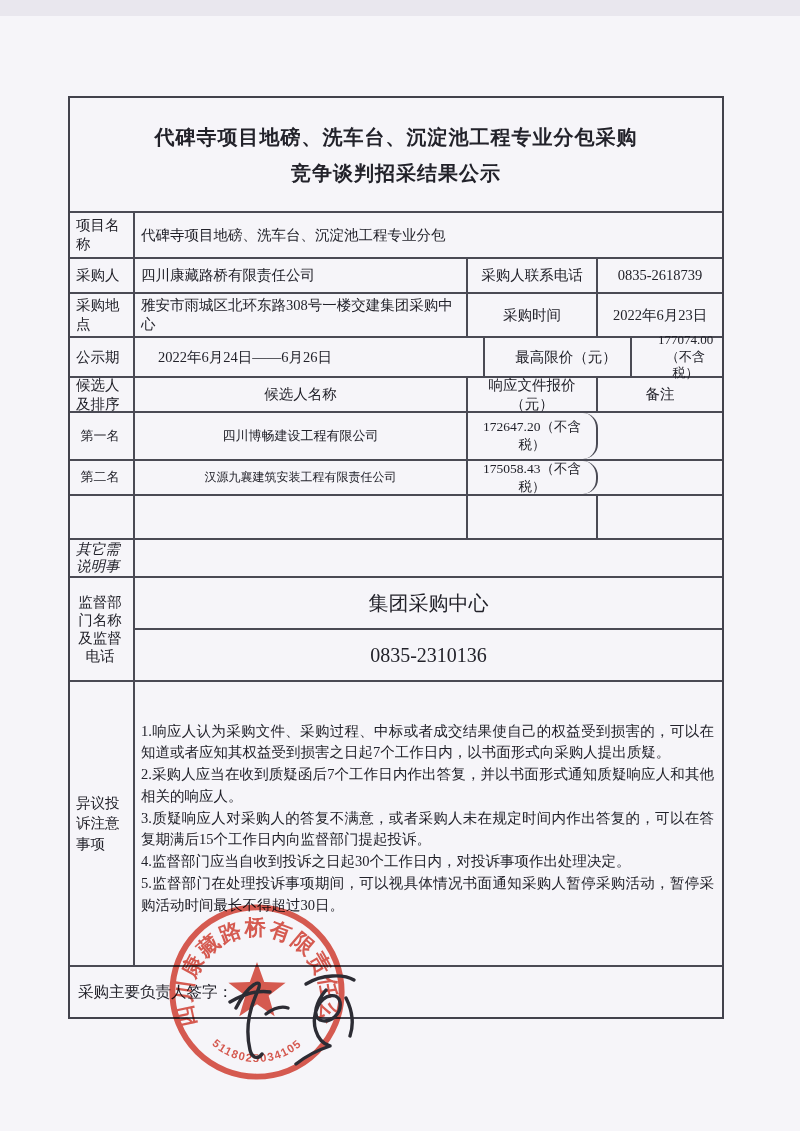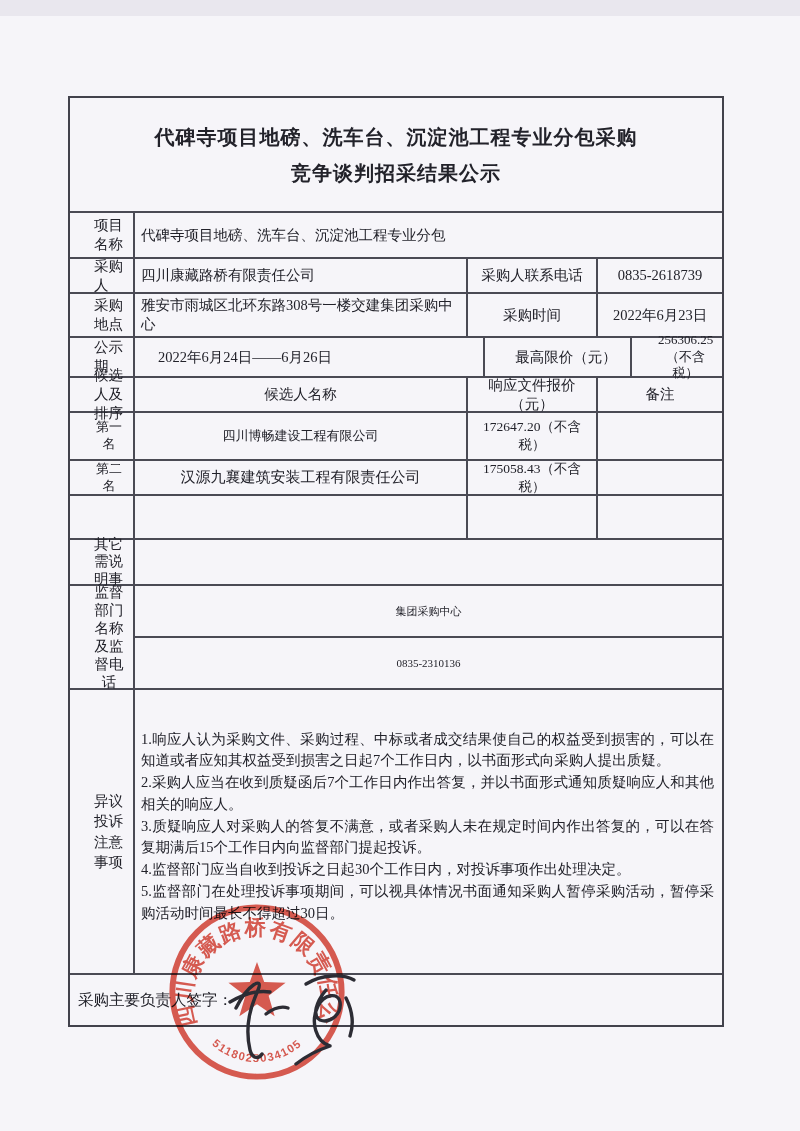--- a/index.html
+++ b/index.html
@@ -14,50 +14,50 @@
     border:2px solid #42424c;
   }
   .row { display:flex; border-bottom:2px solid #4a4a54; }
   .row:last-child { border-bottom:none; }
   .cell {
     border-right:2px solid #4a4a54;
     display:flex; align-items:center;
     padding:2px 6px; font-size:14.5px; line-height:1.3;
   }
   .cell:last-child { border-right:none; }
-  .c-label  { flex:0 0 65px; padding:2px 9px 2px 24px; }
+  .c-label  { flex:0 0 65px; padding:2px 9px 2px 6px; }
   .c-name   { flex:0 0 333px; }
   .c-mid    { flex:0 0 130px; }
   .c-last   { flex:1; }
   .c-wide   { flex:1; }
   .center   { justify-content:center; text-align:center; }
   .title-row { height:115px; }
   .title-cell {
     flex:1; display:flex; flex-direction:column; justify-content:center;
     align-items:center; text-align:center;
     font-family:"Liberation Sans","DejaVu Sans",sans-serif;
     font-weight:bold; font-size:20px; line-height:1.8; letter-spacing:1px;
   }
   .h46 { height:46px; } .h45 { height:35px; } .h44 { height:44px; }
-  .h40 { height:40px;gap:17px; } .h48 { height:48px; } .h38 { height:46px; }
+  .h40 { height:40px;gap:17px; } .h48 { height:48px; } .h38 { height:38px;font-style:italic; }
   .sup-row { height:104px; }
   .sup-right { flex:1; display:flex; flex-direction:column; }
   .sup-sub { flex:1; display:flex; align-items:center; justify-content:center;
-             text-align:center; font-size:11px; }
+             text-align:center; font-size:20px; }
   .sup-sub:first-child { border-bottom:2px solid #4a4a54; }
   .obj-row { height:285px; }
   .obj-content {
     flex:1; display:flex; flex-direction:column; justify-content:center;
     padding:6px 8px 16px 6px; font-size:14.5px;
   }
   .obj-content p { line-height:1.5; text-align:justify; }
   .sig-row { height:50px; }
   .sig-cell { flex:1; display:flex; align-items:center; padding-left:8px;
               font-size:15.5px; border-right:none; }
-  .price-val { font-size:13.5px; }
+  .price-val { font-size:13.5px;border-radius:15px; }
   .small-val { font-size:13px; }
   .stamp {
     position:absolute; left:166px; top:885px; width:182px; height:182px;
     opacity:0.82; mix-blend-mode:multiply; z-index:4; pointer-events:none;
   }
   .signature {
     position:absolute; left:222px; top:942px; width:160px; height:110px;
     z-index:5; pointer-events:none;
   }
 </style>
@@ -91,40 +91,40 @@
       <div class="cell c-label">采购地点</div>
       <div class="cell c-name" style="padding-right:2px">雅安市雨城区北环东路308号一楼交建集团采购中心</div>
       <div class="cell c-mid center">采购时间</div>
       <div class="cell c-last center">2022年6月23日</div>
     </div>
 
     <div class="row h40">
       <div class="cell c-label">公示期</div>
       <div class="cell c-name">2022年6月24日——6月26日</div>
       <div class="cell c-mid center">最高限价（元）</div>
-      <div class="cell c-last center small-val">256306.25（不含税）</div>
+      <div class="cell c-last center small-val">177074.00（不含税）</div>
     </div>
 
     <div class="row h45">
       <div class="cell c-label">候选人及排序</div>
       <div class="cell c-name center">候选人名称</div>
       <div class="cell c-mid center">响应文件报价（元）</div>
       <div class="cell c-last center">备注</div>
     </div>
 
     <div class="row h48">
       <div class="cell c-label center small-val">第一名</div>
       <div class="cell c-name center small-val">四川博畅建设工程有限公司</div>
       <div class="cell c-mid center price-val">172647.20（不含税）</div>
       <div class="cell c-last center"></div>
     </div>
 
     <div class="row h45">
       <div class="cell c-label center small-val">第二名</div>
-      <div class="cell c-name center" style="font-size:15px">汉源九襄建筑安装工程有限责任公司</div>
+      <div class="cell c-name center" style="font-size:12px">汉源九襄建筑安装工程有限责任公司</div>
       <div class="cell c-mid center price-val">175058.43（不含税）</div>
       <div class="cell c-last center"></div>
     </div>
 
     <div class="row h44">
       <div class="cell c-label"></div>
       <div class="cell c-name"></div>
       <div class="cell c-mid"></div>
       <div class="cell c-last"></div>
     </div>

